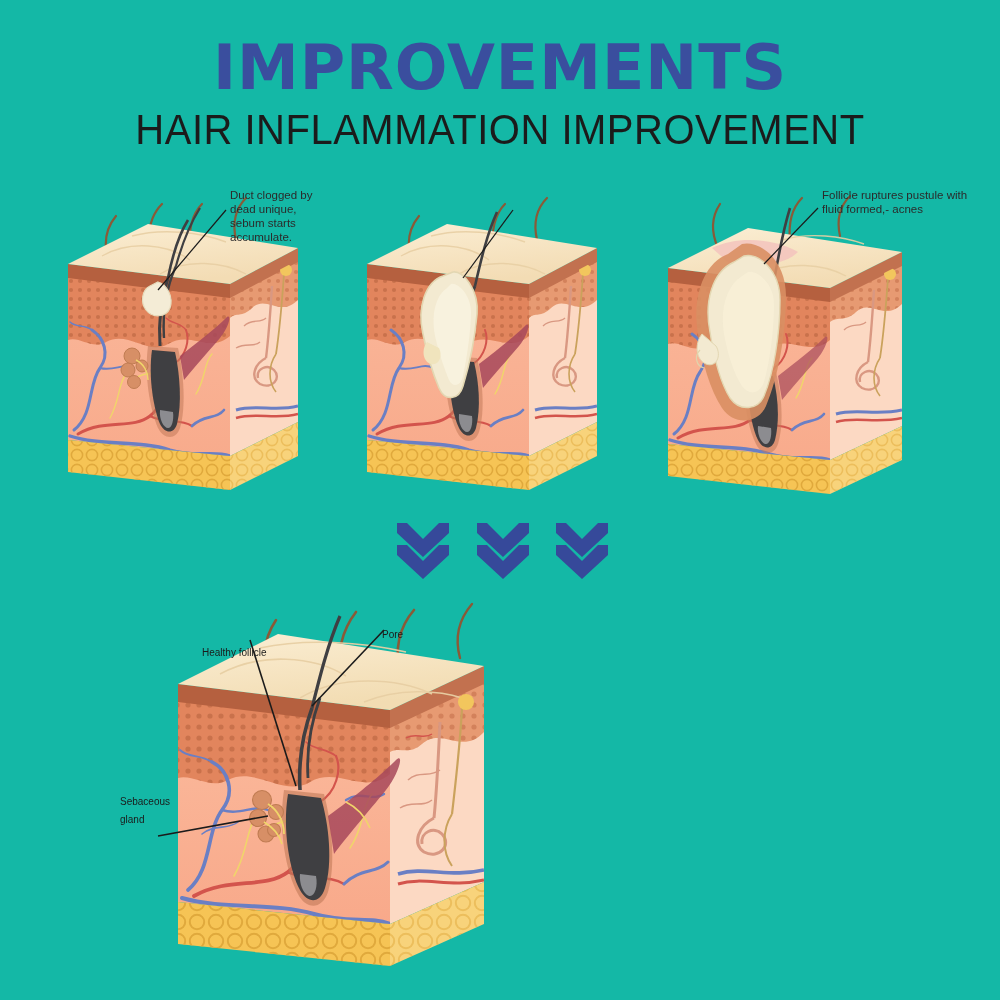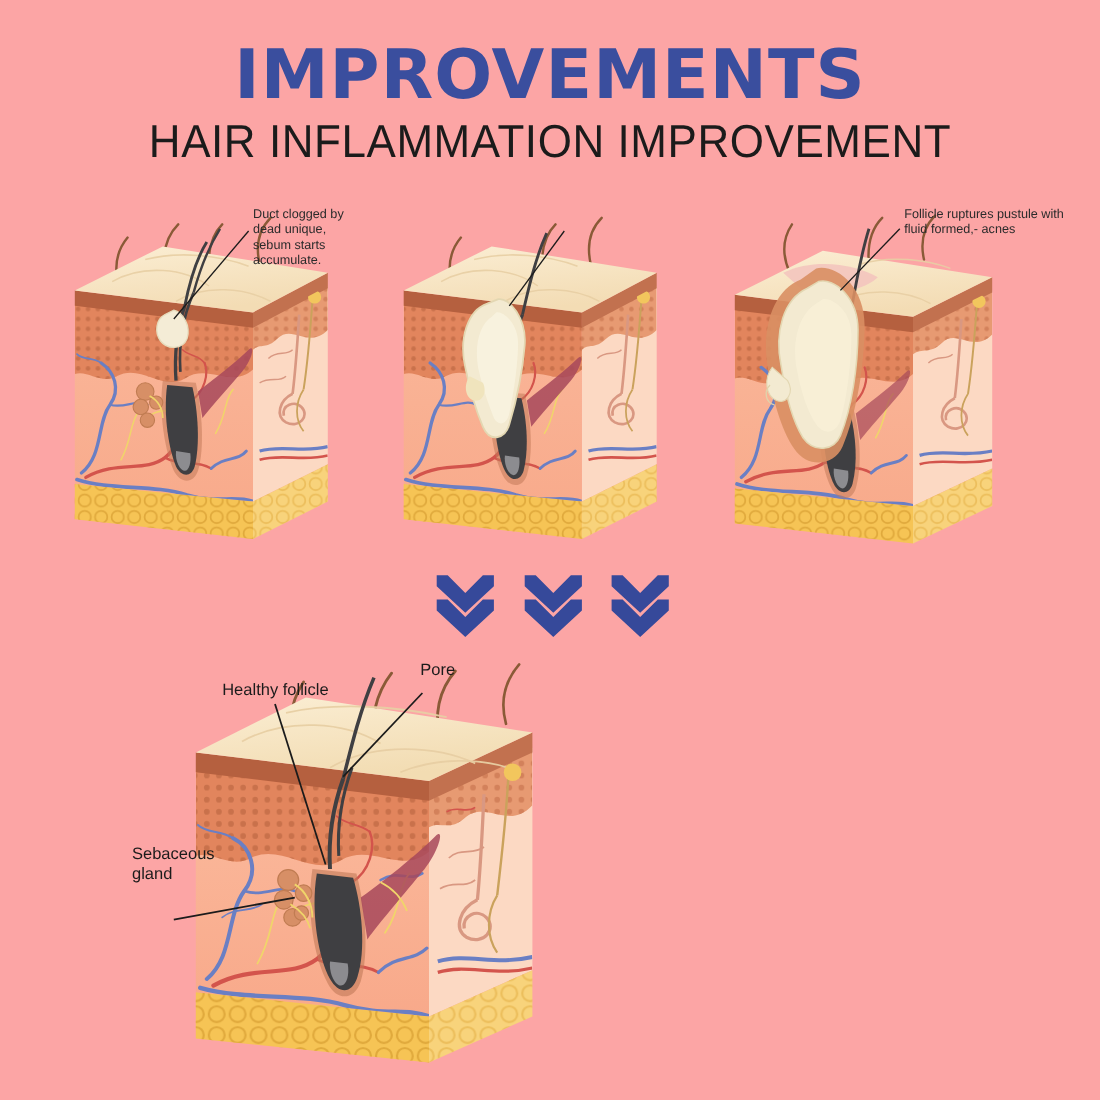--- a/index.html
+++ b/index.html
@@ -2,21 +2,21 @@
 <html><head>
 <meta charset="utf-8">
 <style>
   * { box-sizing: border-box; margin: 0; padding: 0; }
   html, body {
     width: 1000px; height: 1000px;
     background: #ffffff;
     font-family: "Liberation Sans", sans-serif;
     overflow: hidden;
   }
-  #page { position: relative; width: 1000px; height: 1000px; background: #fca5a5; }
+  #page { position: relative; width: 1000px; height: 1000px; background: #14b8a6; }
 
   
   .header { position: absolute; left: 0; top: 0; width: 1000px; text-align: center; }
   .title {
     font-family: "DejaVu Sans", sans-serif;
     font-weight: 700;
     font-size: 62px;
     letter-spacing: 1px;
     color: #3a4e9e;
     line-height: 68px;
@@ -60,24 +60,25 @@
     width: 215px; height: 70px;
     display: flex; justify-content: space-between; align-items: center;
   }
   .chev-group { width: 56px; height: 62px; }
 
   
   .bottom-block { position: absolute; left: 150px; top: 590px; width: 400px; height: 380px; }
   .bottom-label {
     position: absolute;
     font-family: "Liberation Sans", sans-serif;
-    font-size: 15px;
+    font-size: 10px;
     line-height: 18px;
     color: #1b1b1b;
     white-space: pre-line;
+    margin-top: 25px;
   }
   .lbl-follicle  { left: 52px;  top: 29px; }
   .lbl-pore      { left: 232px; top: 11px; }
   .lbl-sebaceous { left: -30px; top: 178px; text-align: left; }
 
   .paragraph {
     position: absolute;
     left: 545px; top: 665px;
     width: 420px;
     font-family: "Liberation Sans", sans-serif;

